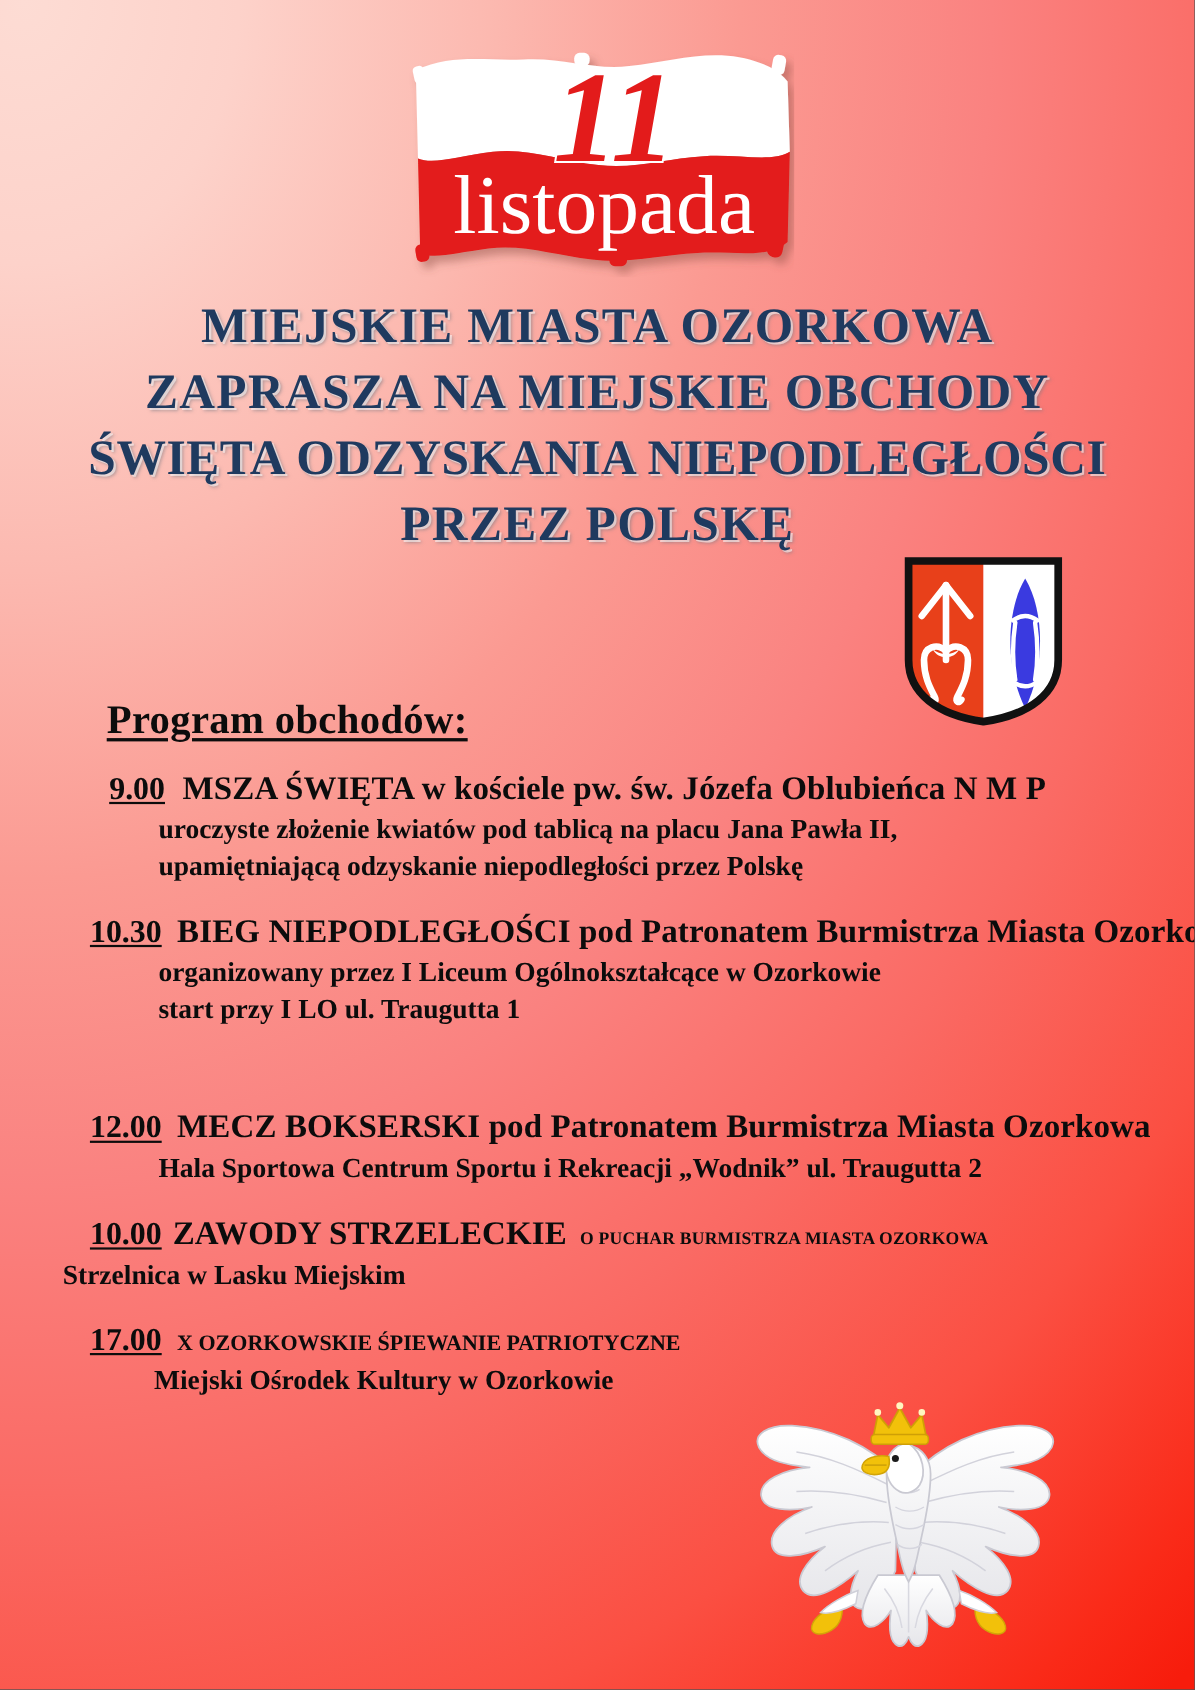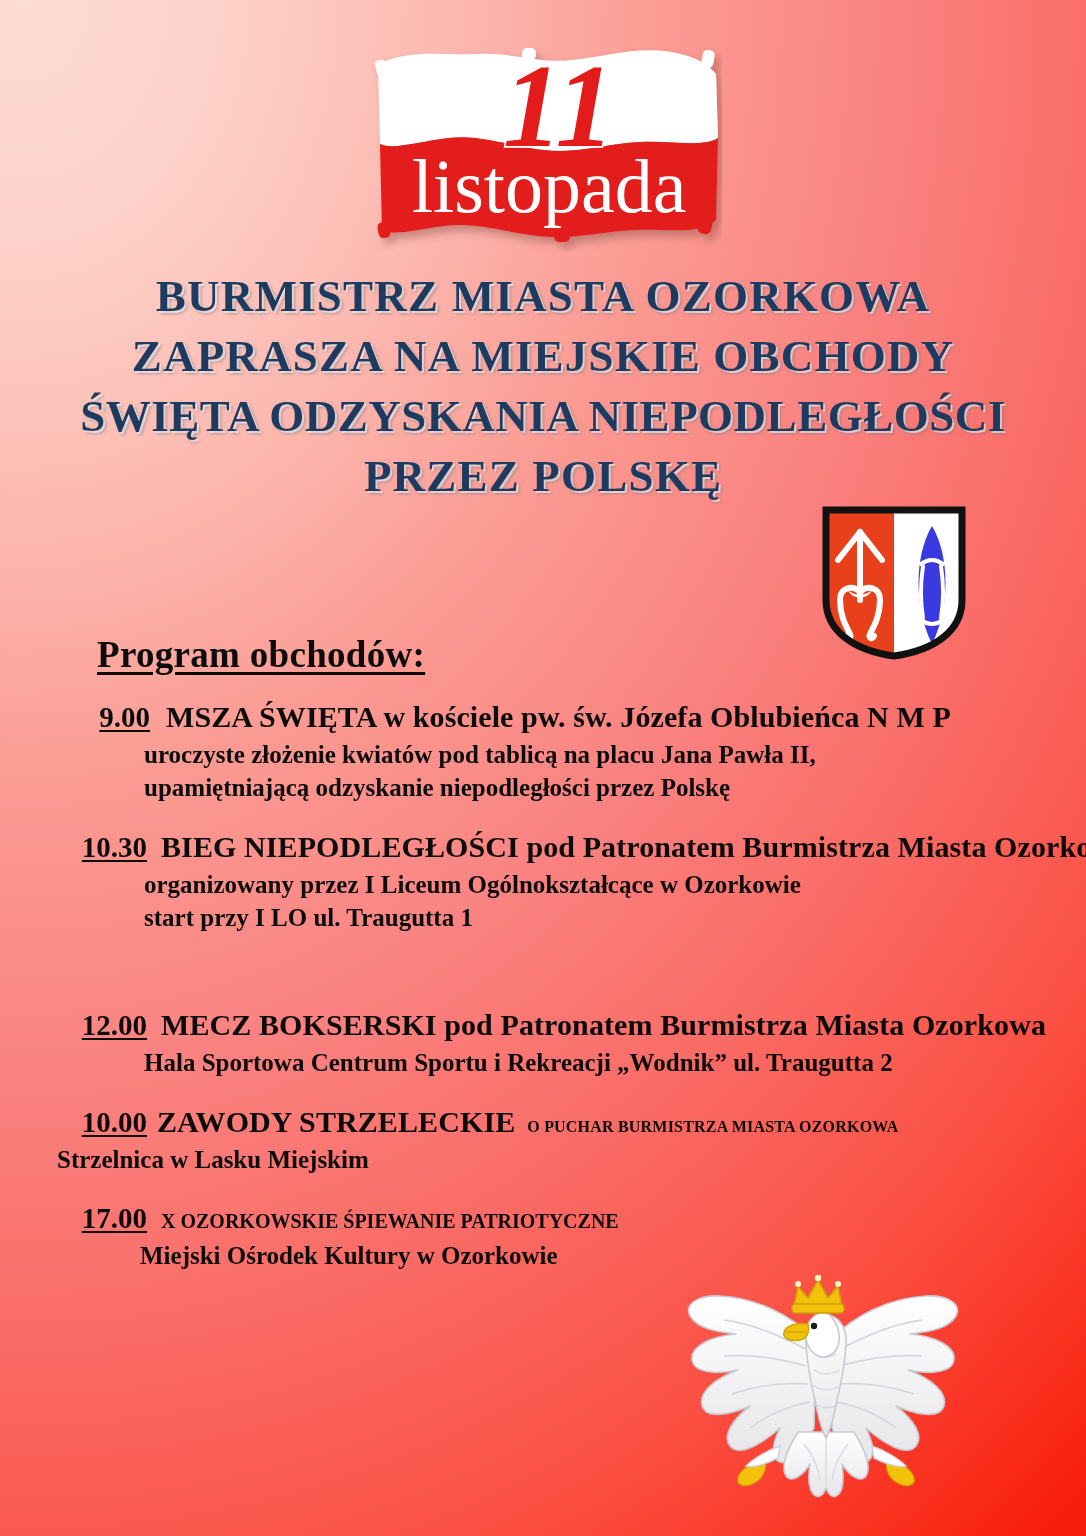--- a/index.html
+++ b/index.html
@@ -214,21 +214,21 @@
         <text x="131" y="112" id="logo-num">11</text>
       </g>
 
       <g font-family="Liberation Serif, serif" font-size="76" font-weight="400" fill="#ffffff">
         <text x="40" y="178" id="logo-word">listopada</text>
       </g>
     </svg>
   </div>
 
   <div class="heading">
-    <span class="hl">BURMISTRZ MIASTA OZORKOWA</span>
+    <span class="hl">MIEJSKIE MIASTA OZORKOWA</span>
     <span class="hl">ZAPRASZA NA MIEJSKIE OBCHODY</span>
     <span class="hl wide">ŚWIĘTA ODZYSKANIA NIEPODLEGŁOŚCI</span>
     <span class="hl">PRZEZ POLSKĘ</span>
   </div>
 
   <div class="herb">
     <svg viewBox="0 0 152 158" xmlns="http://www.w3.org/2000/svg">
       <defs>
         <clipPath id="shieldClip">
           <path d="M8,6 L144,6 L144,96 C144,126 118,146 76,152 C34,146 8,126 8,96 Z"></path>

